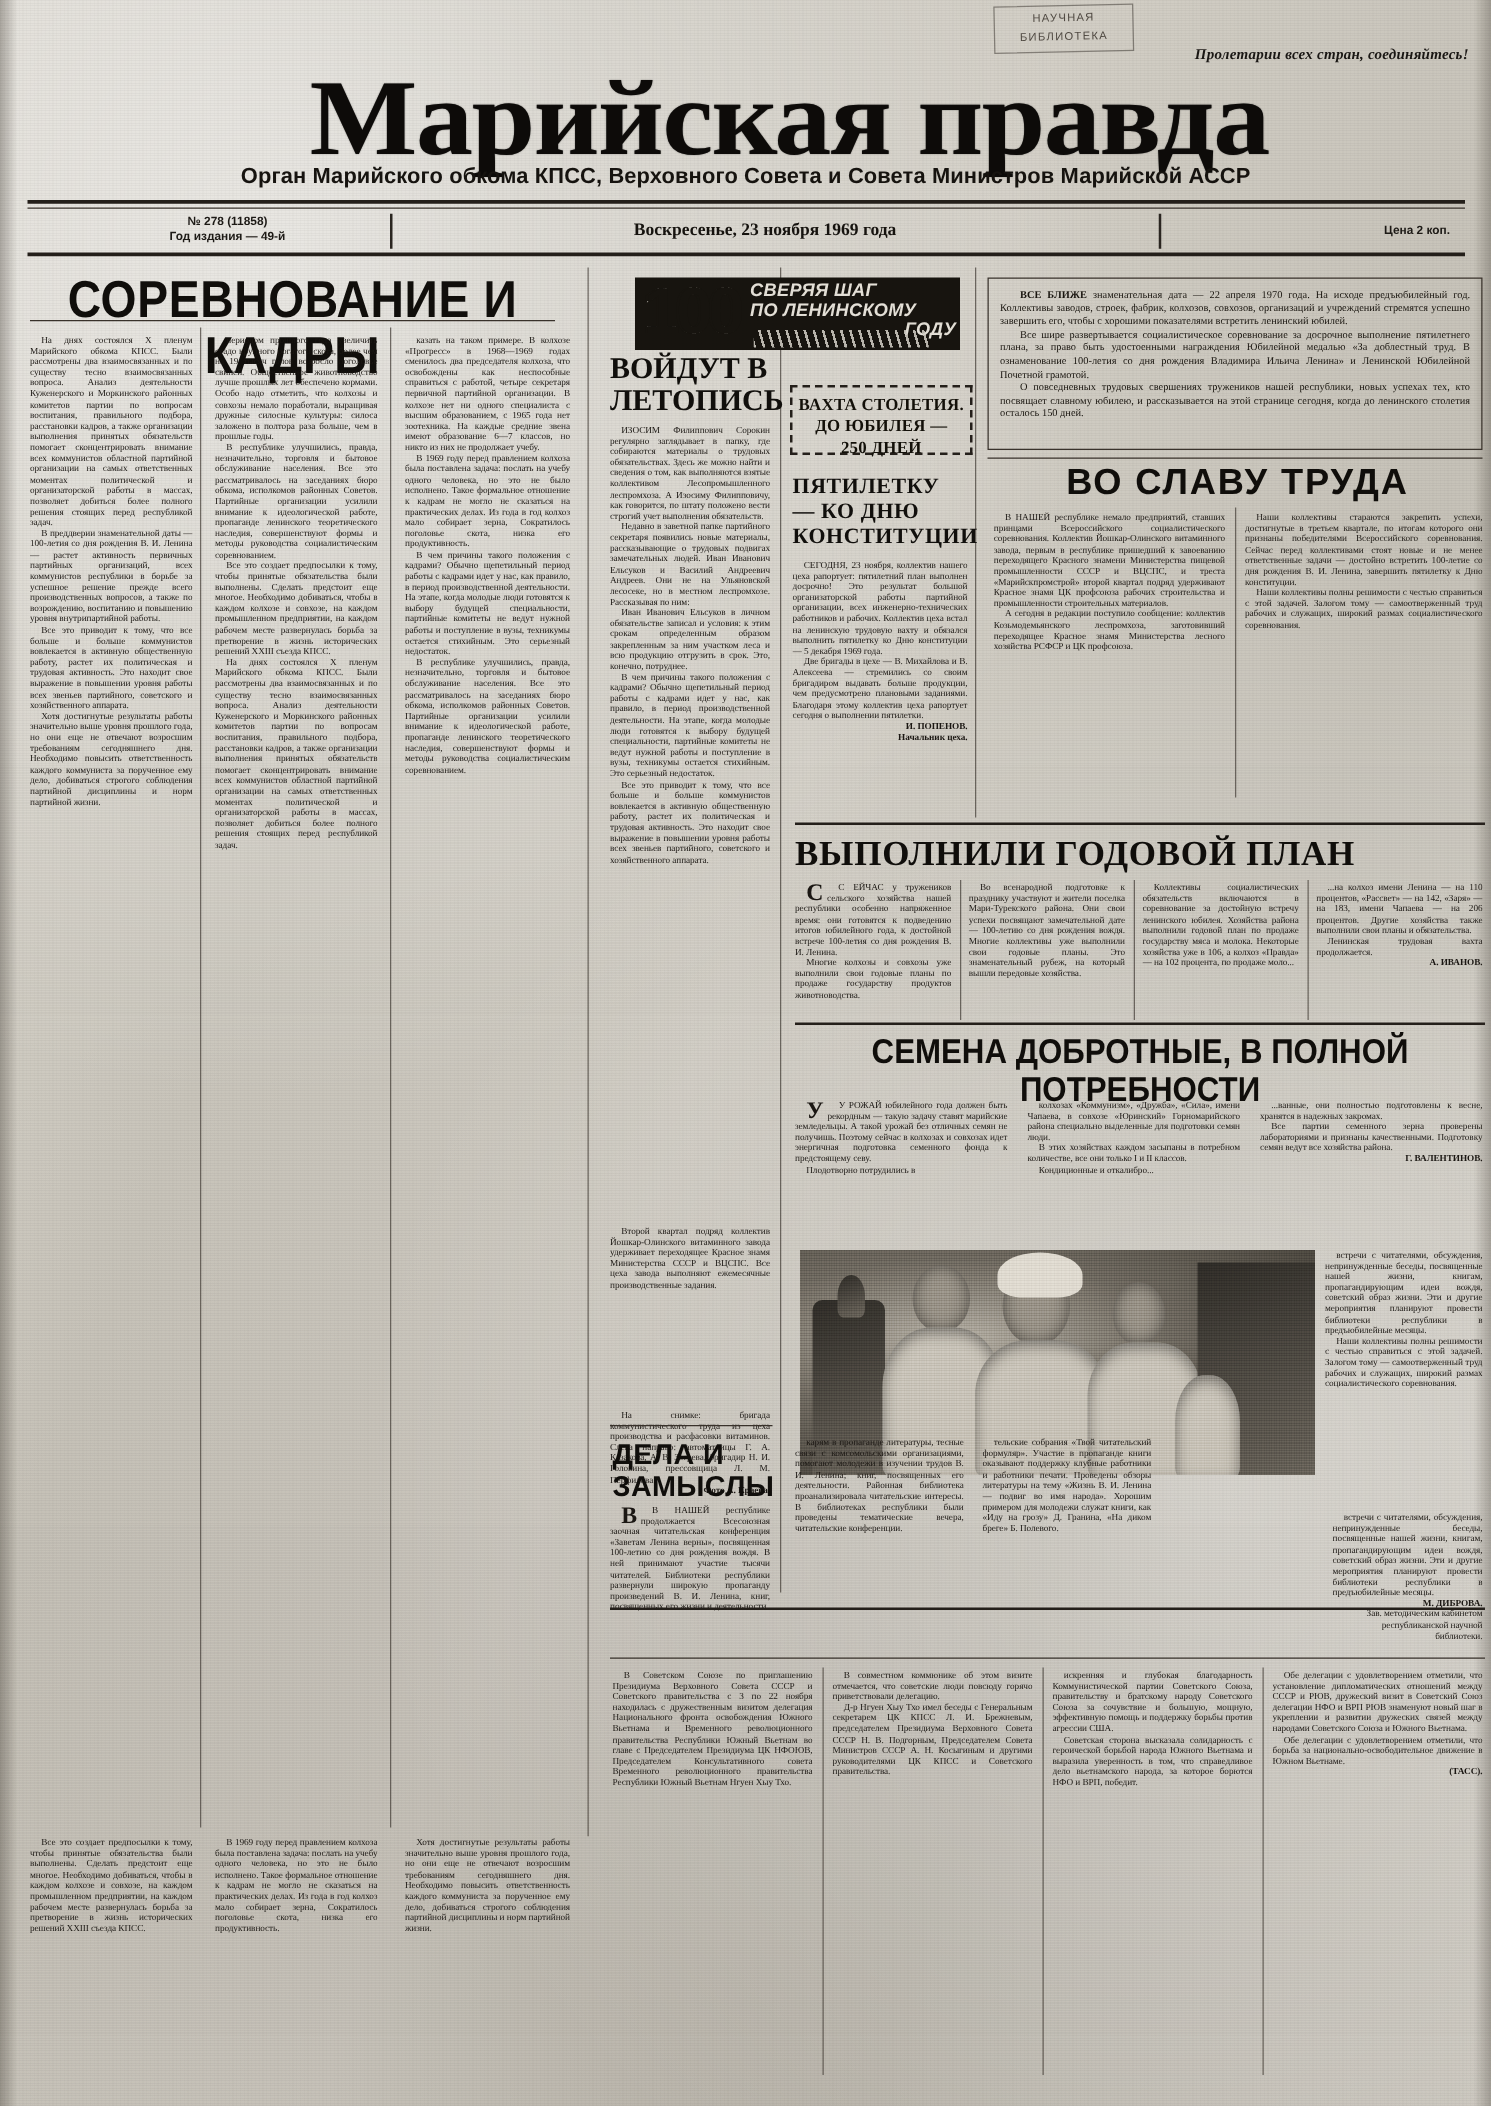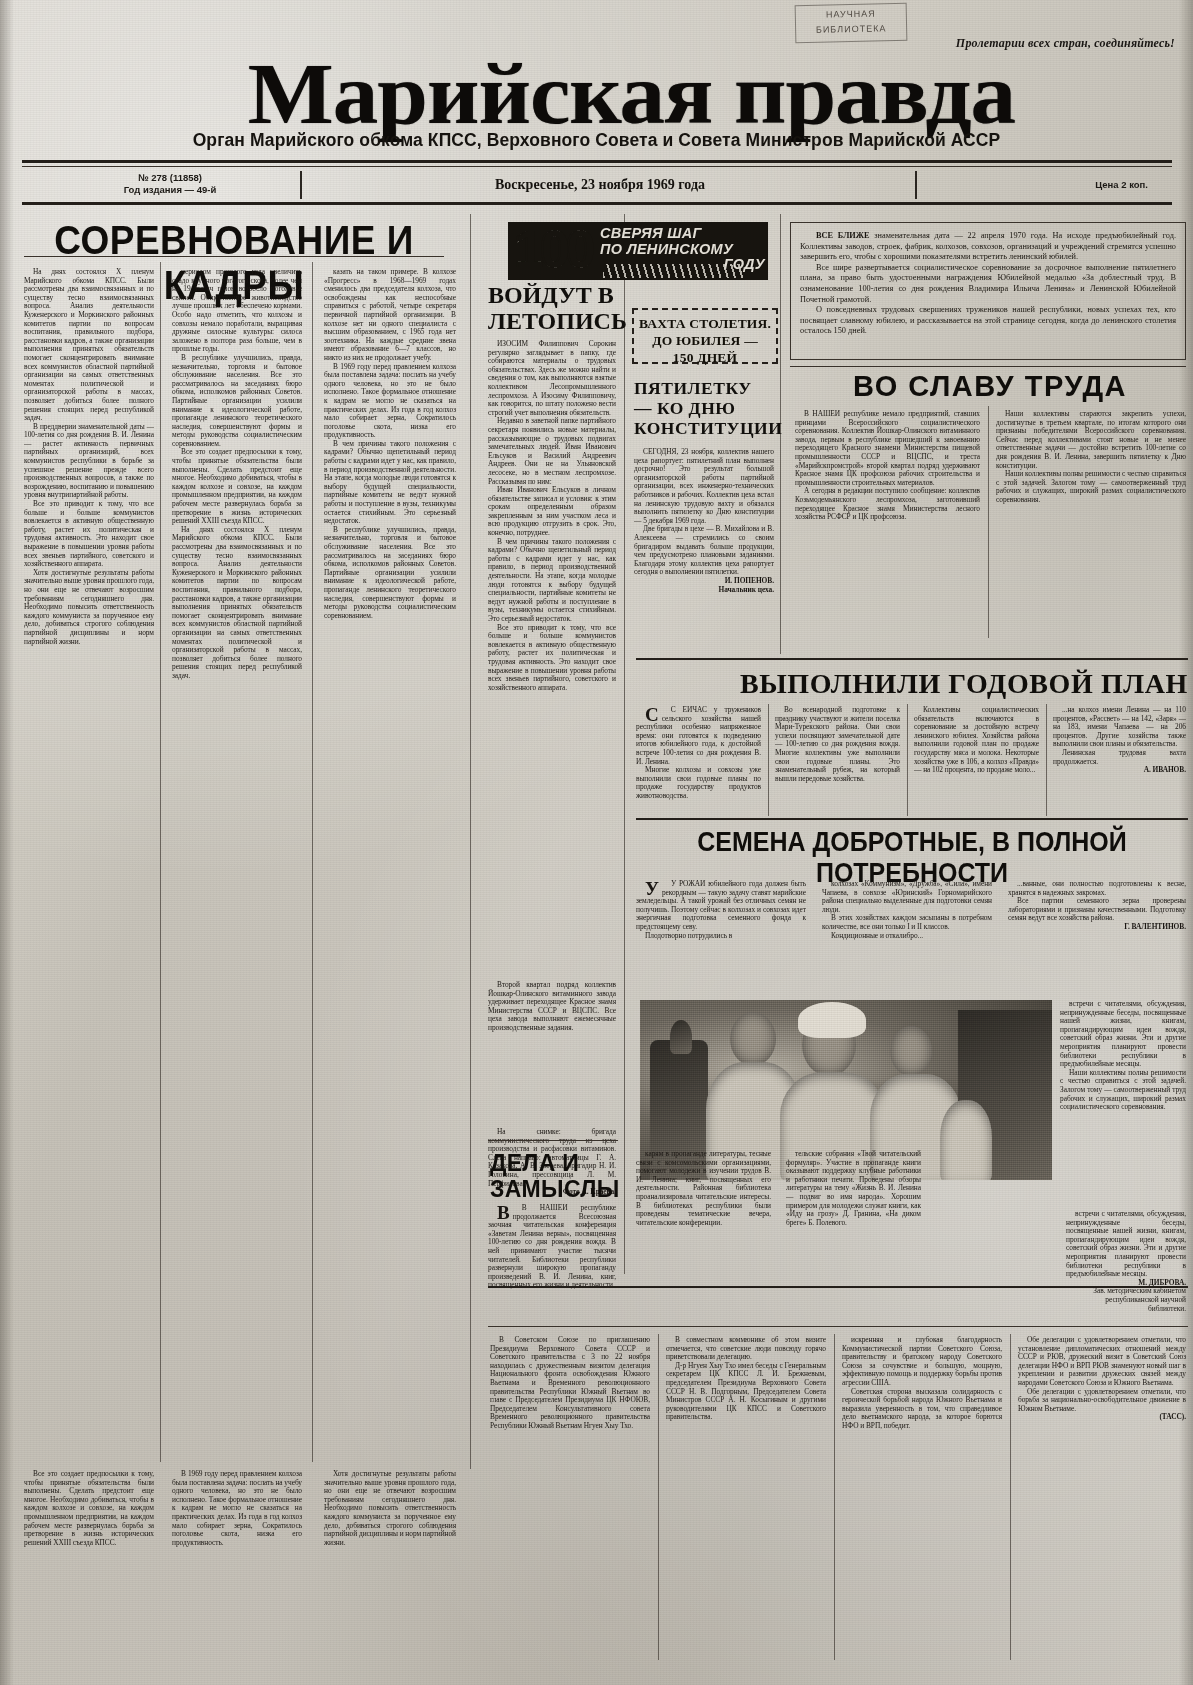--- a/index.html
+++ b/index.html
@@ -54,21 +54,21 @@
     transform:scaleX(1.06);transform-origin:left center;
     text-shadow:0 0 1px rgba(0,0,0,.6);
   }
   .masthead-sub{
     position:absolute;left:0;top:130px;width:1193px;text-align:center;
     font-family:"Liberation Sans",sans-serif;
     font-weight:bold;font-size:17.5px;letter-spacing:.1px;color:#16130f;
   }
   .rule-thick{position:absolute;left:22px;width:1150px;height:3px;background:#241f1a;}
   .rule-thin{position:absolute;left:22px;width:1150px;height:1px;background:#3a332c;}
-  .issue-bar{position:absolute;left:10px;top:168px;width:1150px;height:24px;}
+  .issue-bar{position:absolute;left:22px;top:168px;width:1150px;height:24px;}
   .issue-bar .vline{position:absolute;top:3px;height:28px;width:2px;background:#2b2621;}
   .issue-left{
     position:absolute;left:45px;top:4px;width:230px;text-align:center;
     font-family:"Liberation Sans",sans-serif;font-size:9.5px;font-weight:bold;
     line-height:12px;color:#1d1a16;
   }
   .issue-center{
     position:absolute;left:330px;top:9px;width:520px;text-align:center;
     font-family:"Liberation Serif",serif;font-size:14px;font-weight:bold;color:#16130f;
   }
@@ -114,21 +114,21 @@
   .h-pyatiletku{
     left:634px;top:378px;width:140px;
     font-family:"Liberation Serif",serif;font-weight:bold;
     font-size:17.5px;line-height:20px;color:#110f0c;letter-spacing:.5px;
   }
   .h-slavu{
     left:795px;top:370px;width:390px;text-align:center;
     font-size:29px;line-height:32px;letter-spacing:1.5px;
   }
   .h-vypolnili{
-    left:636px;top:668px;width:552px;text-align:right;
+    left:636px;top:668px;width:552px;text-align:left;
     font-family:"Liberation Serif",serif;font-weight:bold;
     font-size:28px;line-height:32px;letter-spacing:.6px;
   }
   .h-semena{
     left:636px;top:826px;width:552px;text-align:center;
     font-family:"Liberation Sans",sans-serif;font-weight:bold;
     font-size:25px;line-height:28px;letter-spacing:0px;
     transform:scaleY(1.1);transform-origin:top center;
   }
   .h-dela{
@@ -303,21 +303,21 @@
     <p>Второй квартал подряд коллектив Йошкар-Олинского витаминного завода удерживает переходящее Красное знамя Министерства СССР и ВЦСПС. Все цеха завода выполняют ежемесячные производственные задания.</p>
   </div>
   <div class="col" style="left:488px;top:1128px;width:128px;height:120px">
     <p>На снимке: бригада коммунистического труда из цеха производства и расфасовки витаминов. Слева направо: автоматчицы Г. А. Казакова, А. В. Зверева, бригадир Н. И. Головина, прессовщица Л. М. Перфилова.</p>
     <span class="sig">Фото А. Краева.</span>
   </div>
 
   <div class="box-vahta">
     <div>ВАХТА СТОЛЕТИЯ.</div>
     <div>ДО ЮБИЛЕЯ —</div>
-    <div>150 ДНЕЙ</div>
+    <div>250 ДНЕЙ</div>
   </div>
 
   <div class="h-main h-pyatiletku">ПЯТИЛЕТКУ — КО ДНЮ КОНСТИТУЦИИ</div>
   <div class="col" style="left:634px;top:448px;width:140px;height:190px">
     <p>СЕГОДНЯ, 23 ноября, коллектив нашего цеха рапортует: пятилетний план выполнен досрочно! Это результат большой организаторской работы партийной организации, всех инженерно-технических работников и рабочих. Коллектив цеха встал на ленинскую трудовую вахту и обязался выполнить пятилетку ко Дню конституции — 5 декабря 1969 года.</p>
     <p>Две бригады в цехе — В. Михайлова и В. Алексеева — стремились со своим бригадиром выдавать больше продукции, чем предусмотрено плановыми заданиями. Благодаря этому коллектив цеха рапортует сегодня о выполнении пятилетки.</p>
     <span class="sig">И. ПОПЕНОВ.</span>
     <span class="sig">Начальник цеха.</span>
   </div>
 

